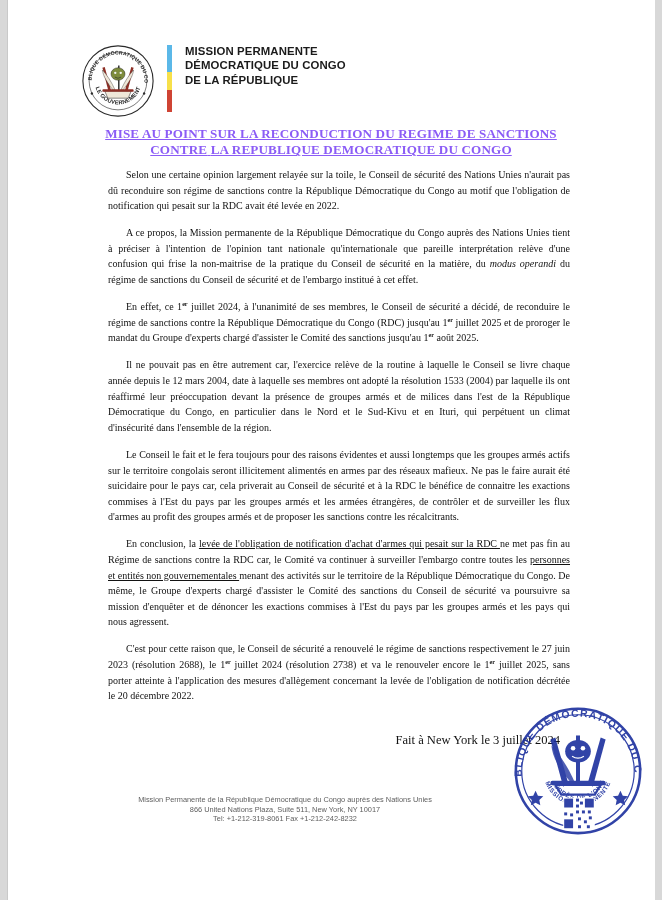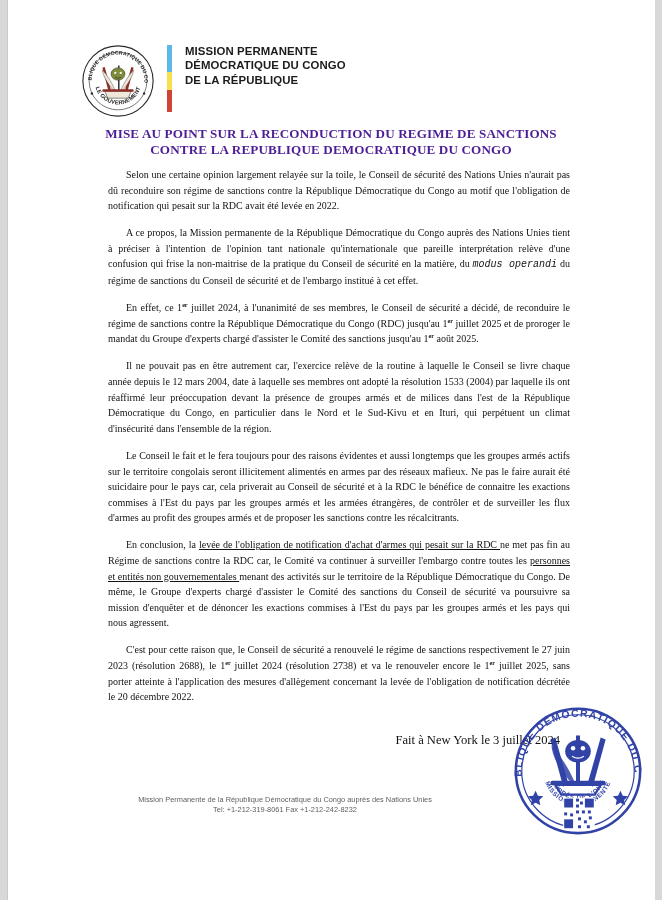--- a/index.html
+++ b/index.html
@@ -75,41 +75,42 @@
   .doc-title {
     position: absolute;
     left: 84px;
     top: 126px;
     width: 480px;
     text-align: center;
     font-weight: bold;
     font-size: 13.1px;
     line-height: 16.4px;
     letter-spacing: 0.15px;
-    color: #4c1d95;
+    color: #8b5cf6;
+    text-decoration: underline;
   }
 
   
   .body-copy {
     position: absolute;
     left: 101px;
     top: 167px;
     width: 462px;
     color: #121212;
   }
   .body-copy p {
     margin: 0 0 11.5px 0;
     text-align: justify;
     text-indent: 18px;
     font-size: 10px;
     line-height: 15.6px;
     hyphens: none;
   }
   .body-copy p:last-child { margin-bottom: 0; }
-  .it { font-style: italic; font-family: Liberation Mono, monospace; }
+  .it { font-style: italic; }
   .ul { text-decoration: underline; }
   sup {
     font-size: 0.62em;
     vertical-align: super;
     line-height: 0;
     font-weight: bold;
   }
 
   
   .signature {
@@ -291,16 +292,17 @@
         <rect x="81" y="126" width="3" height="3"></rect>
         <rect x="86" y="122" width="3" height="3"></rect>
         <rect x="75" y="131" width="3" height="3"></rect>
         <rect x="84" y="131" width="3" height="3"></rect>
       </g>
     </svg>
   </div>
 
   <div class="footer">
     <div>Mission Permanente de la République Démocratique du Congo auprès des Nations Unies</div>
+    <div>866 United Nations Plaza, Suite 511, New York, NY 10017</div>
     <div>Tel: +1-212-319-8061   Fax +1-212-242-8232</div>
   </div>
 
 </div>
 
 </body></html>

